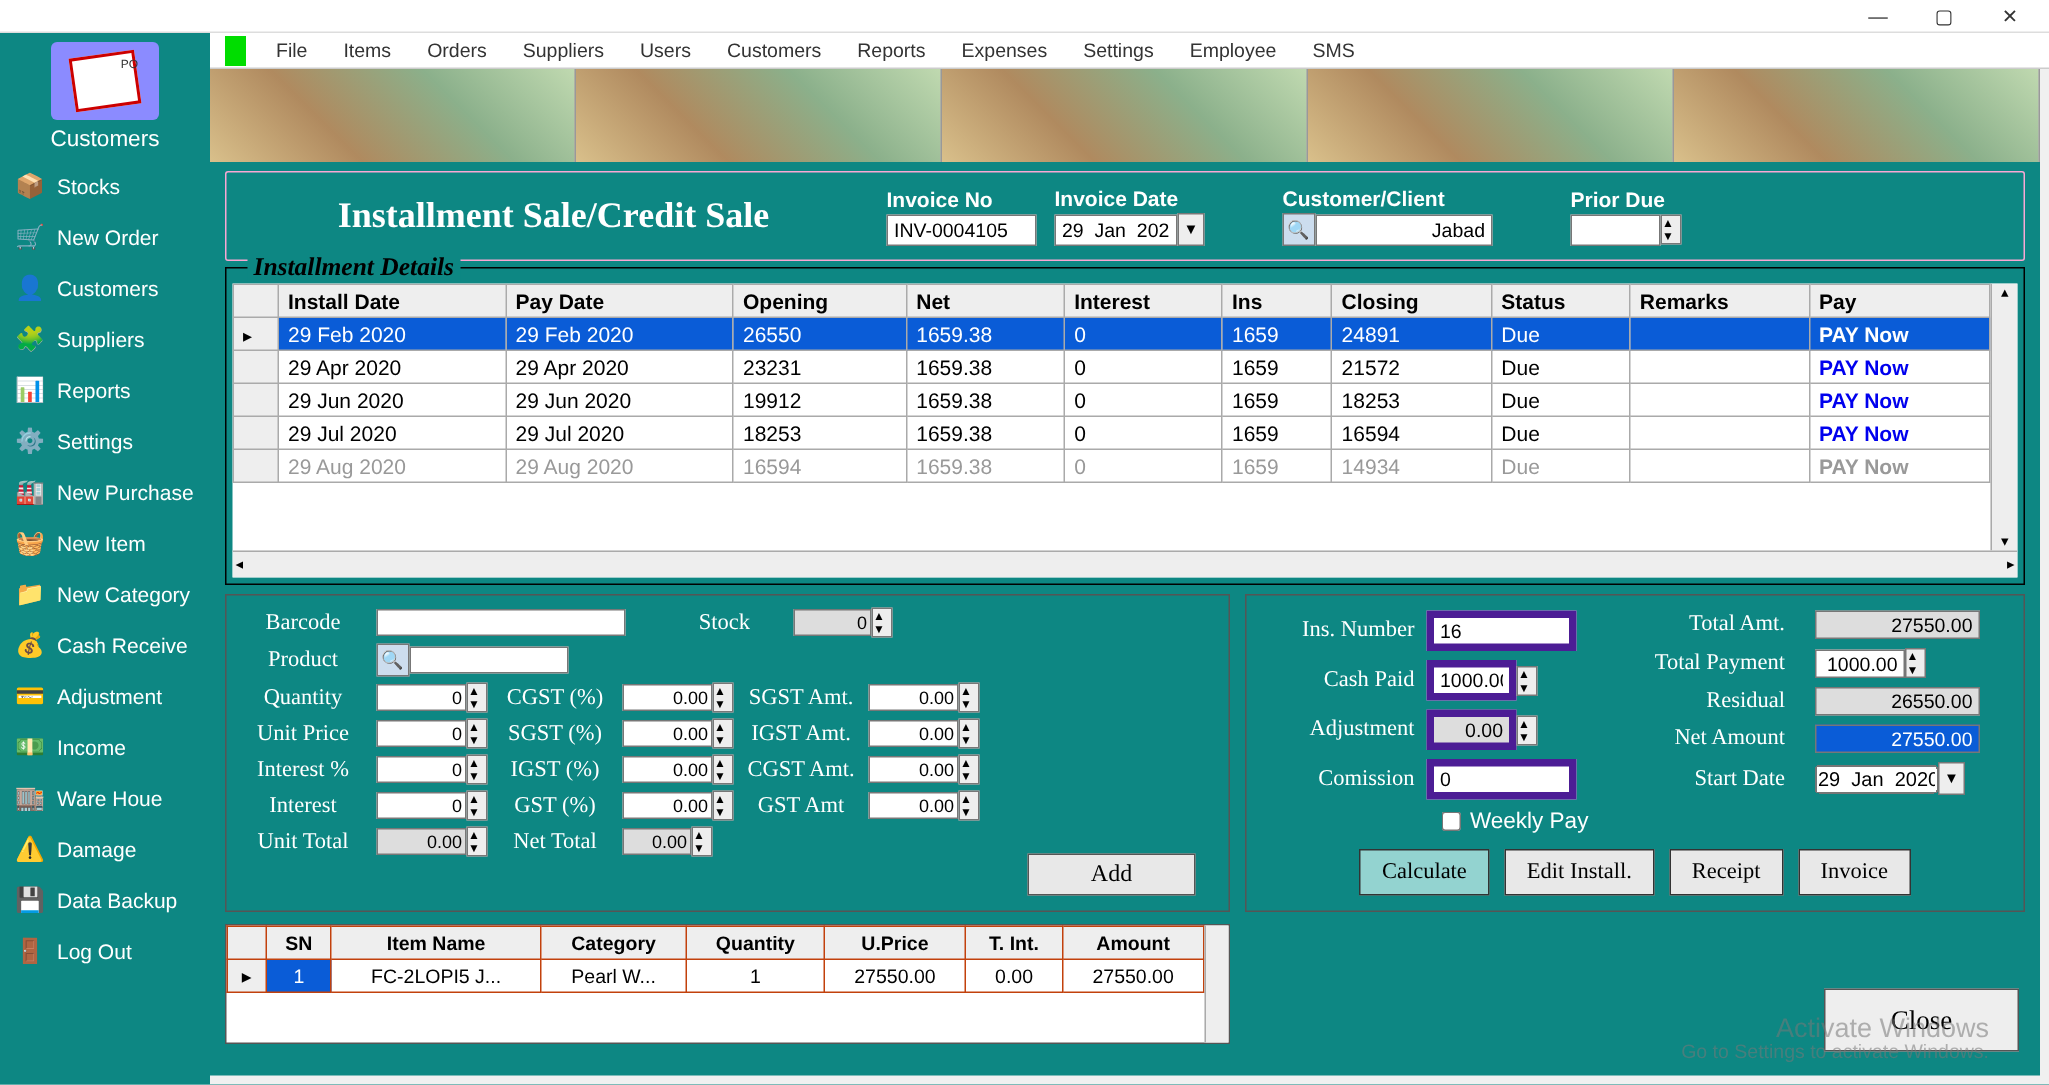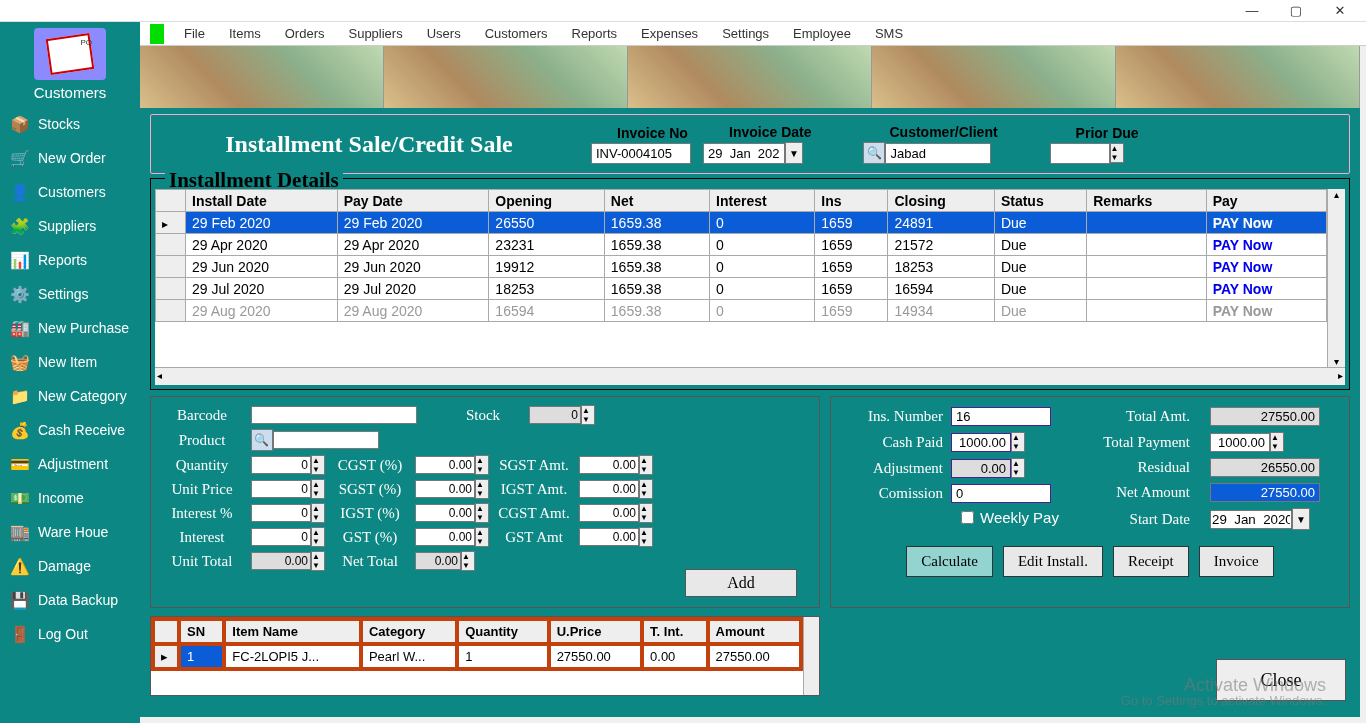--- a/index.html
+++ b/index.html
@@ -15,30 +15,30 @@
 .sidebar .logo { width: 72px; height: 52px; margin: 4px auto 2px auto; background: #8b8bff; border-radius:4px; display:flex; align-items:center; justify-content:center; position:relative;}
 .sidebar .logo::after { content:'PO'; position:absolute; font-size:8px; color:#333; top:10px; right:14px;}
 .sidebar .logo-inner { width:44px; height:36px; background:#fff; border:2px solid #c00; transform: rotate(-8deg);}
 .sidebar .si { display: flex; align-items: center; gap: 6px; color: #fff; font-size: 14px; padding: 6px 8px; cursor: pointer;}
 .sidebar .si .ic { width: 24px; height: 22px; display:flex; align-items:center; justify-content:center; font-size:16px;}
 .sidebar .dash-label { text-align:center; color:#fff; font-size:15px; padding:2px 0 6px 0;}
 .main { position: absolute; left: 140px; top: 108px; right: 6px; bottom: 6px; background: #0d8783;}
 .topform { position: absolute; left: 10px; top: 6px; right: 10px; height: 60px; background: #0d8783; border:1px solid #f9a8d4; border-radius:2px; display:flex; align-items:center; padding: 4px 8px; gap: 12px;}
 .form-title { font-family: Georgia, serif; font-weight: bold; font-size: 24px; color: #fff; flex:0 0 420px; text-align:center;}
 .fgrp { display:flex; flex-direction:column; gap:2px;}
-.fgrp .lbl { color:#000000; font-weight:bold; font-size:14px;margin-left:26px;}
+.fgrp .lbl { color:#ffffff; font-weight:bold; font-size:14px;}
 .fgrp input { font-size:13px; padding:2px 4px; border:1px solid #777; background:#fff;}
 .dateinp { display:flex; align-items:center;}
 .dateinp input { width:82px;}
 .dateinp .cal { width:18px; height:22px; border:1px solid #777; background:#eee; font-size:10px; display:flex; align-items:center; justify-content:center;}
 .searchinp { display:flex; align-items:center;}
 .searchinp .mag { width:22px; height:22px; border:1px solid #777; background:#cde; display:flex; align-items:center; justify-content:center; font-size:12px;}
 .priordue { background:#0d8783; color:#fff; border:1px solid #555; width:88px; text-align:right; padding:2px 4px;}
 .install-box { position:absolute; left:10px; top:70px; right:10px; height:212px; border:1px solid #000; padding-top: 0;}
-.install-legend { position:absolute; left:14px; top:-11px; background:#0d8783; color:#000; font-weight:bold; font-family:Georgia,serif; font-size:21px; padding:0 4px;}
+.install-legend { position:absolute; left:14px; top:-11px; background:#0d8783; color:#000; font-weight:bold; font-family:Georgia,serif; font-size:17px; padding:0 4px;font-style:italic;}
 .install-legend2 { color:#000 !important; background:#0d8783;}
 .grid { position:absolute; left:4px; top:10px; right:4px; bottom:4px; background:#fff; overflow:hidden;}
 .grid table { width: calc(100% - 18px); border-collapse:collapse; font-size:14px; font-family:Georgia,serif;}
 .grid th, .grid td { border:1px solid #aaa; padding:2px 6px; text-align:left; height:22px;}
 .grid th { background:#eee; font-weight:bold;}
 .grid .rowhdr { width:30px; background:#eee;}
 .grid tr.sel td { background:#0a5cd7; color:#fff;}
 .grid tr.sel td.pay { color:#fff;}
 .grid td.pay { color:#00e; font-weight:bold;}
 .grid tr.sel .rowhdr { background:#eee; color:#000;}
@@ -56,29 +56,29 @@
 .elbl { color:#fff; font-family:Georgia,serif; font-size:15px; text-align:center;}
 .entrybox input { border:1px solid #777; padding:1px 2px; font-size:12px;}
 .spin { display:inline-flex; align-items:center;}
 .spin input { text-align:right; width:60px;}
 .spin .sb { width:14px; height:20px; border:1px solid #777; background:#eee; font-size:8px; display:flex; flex-direction:column; line-height:9px;}
 .addbtn { position:absolute; right:22px; bottom:10px; width:112px; height:28px; background:#e8e8e8; border:1px solid #555; font-family:Georgia,serif; font-size:16px; cursor:pointer;}
 .calcbox { position:absolute; left:680px; top:0; right:0; height:212px; border:1px solid #555; background:#0d8783; padding:10px;}
 .calcbox .crow { display:flex; align-items:center; margin-bottom:6px;}
 .clbl { color:#fff; font-family:Georgia,serif; font-size:15px; text-align:right; width:110px; padding-right:8px;}
 .clbl2 { color:#fff; font-family:Georgia,serif; font-size:15px; text-align:right; width:120px; padding-right:20px;}
-.cinp { width:100px; border:1px solid #4c1d95; padding:1px 4px; font-size:13px;}
+.cinp { width:100px; border:5px solid #4c1d95; padding:1px 4px; font-size:13px;}
 .rinp { width:110px; border:1px solid #777; padding:1px 4px; font-size:13px; text-align:right; background:#fff;}
 .netamt { background:#0a5cd7; color:#fff;}
 .btnrow { display:flex; gap:10px; margin-top:10px; justify-content:center;}
 .cbtn { padding:6px 14px; background:#e8e8e8; border:1px solid #333; font-family:Georgia,serif; font-size:15px; cursor:pointer;}
 .cbtn.hl { background:#93d3d0;}
 .itemgrid { position:absolute; left:0; top:220px; width:670px; height:80px; border:1px solid #555; background:#fff;}
 .itemgrid table { width:calc(100% - 16px); border-collapse:collapse; font-size:13px; font-family:Georgia,serif;}
-.itemgrid th, .itemgrid td { border:4px solid #c2410c; padding:3px 6px; text-align:left;}
+.itemgrid th, .itemgrid td { border:1px solid #c2410c; padding:3px 6px; text-align:center;}
 .itemgrid th { background:#eee; font-weight:bold;}
 .itemgrid .rh { width:26px; background:#eee;}
 .itemgrid .sn { background:#0a5cd7; color:#fff;}
 .itemgrid .vs { position:absolute; right:0; top:0; bottom:0; width:16px; background:#eee; border-left:1px solid #aaa;}
 .bigbtns { position:absolute; right:4px; bottom:10px; display:flex; gap:24px;}
 .bigbtn { width:130px; height:42px; background:#eee; border:1px solid #555; font-family:Georgia,serif; font-size:18px; cursor:pointer;}
 .watermark { position:absolute; right:40px; bottom:14px; color:rgba(120,120,120,0.55); font-size:13px; text-align:right; line-height:16px; pointer-events:none;}
 .watermark .t { font-size:18px;}
 .weekly { display:flex; align-items:center; color:#fff; font-family:Georgia,serif; font-size:15px; gap:6px; margin-left:120px;}
 </style>
@@ -189,21 +189,21 @@
       <span class="lbl">Invoice Date</span>
       <div class="dateinp">
         <input value="29  Jan  2020" style="">
         <div class="cal">▼</div>
       </div>
     </div>
     <div class="fgrp" style="margin-left:40px;">
       <span class="lbl">Customer/Client</span>
       <div class="searchinp">
         <div class="mag">🔍</div>
-        <input style="width: 106px;" value="Jabad">
+        <input style="width: 118px; text-align: right;" value="Jabad">
       </div>
     </div>
     <div class="fgrp" style="margin-left:40px;">
       <span class="lbl">Prior Due</span>
       <div class="spin">
           <input class="priordue" value="0.00" style="">
           <div class="sb">
             <span>▲</span>
             <span>▼</span>
           </div>

